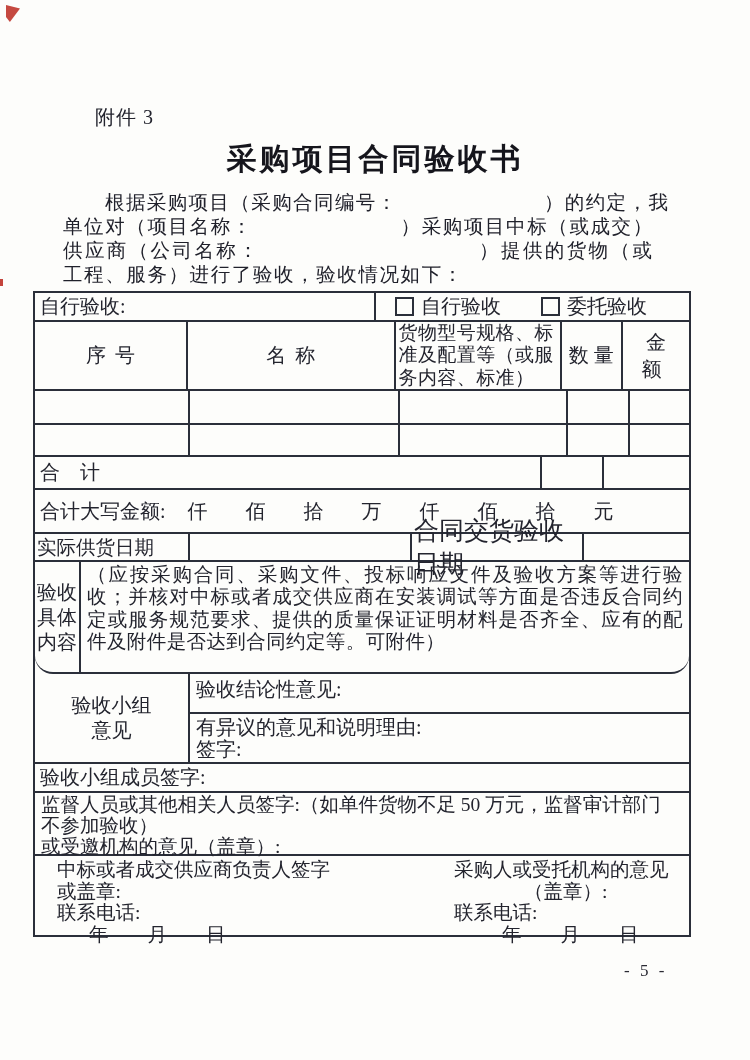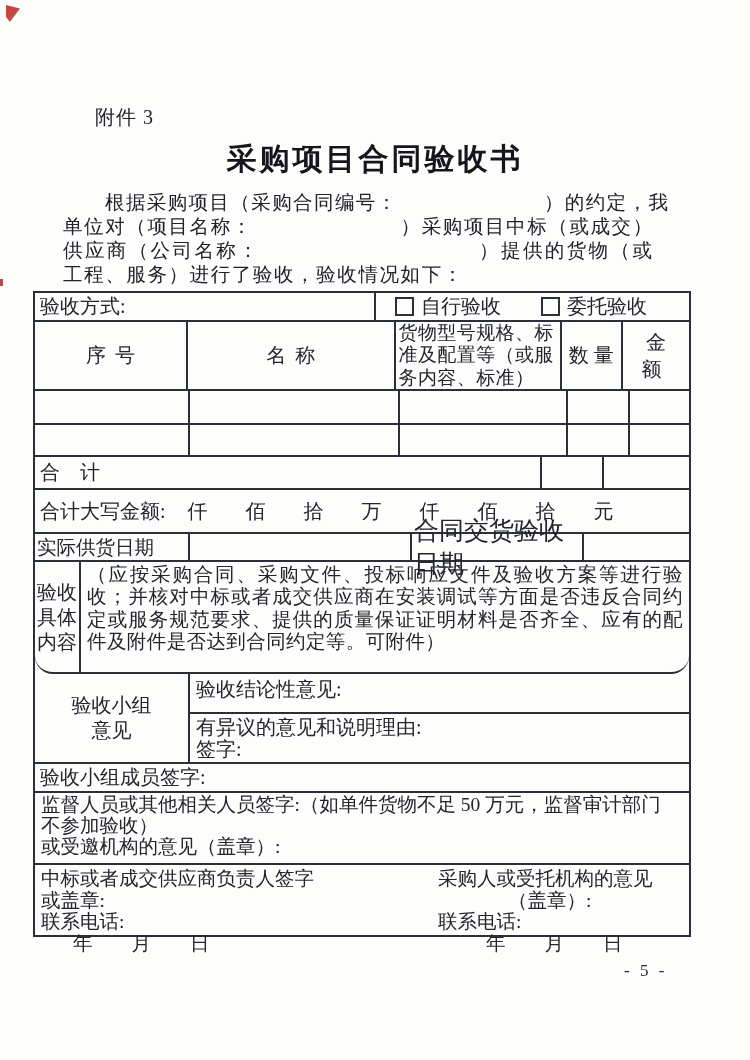--- a/index.html
+++ b/index.html
@@ -13,21 +13,21 @@
   .intro div{white-space:pre;}
   .il1{text-indent:42px;letter-spacing:1.4px;}
   .il2{letter-spacing:1.6px;}
   .il3{letter-spacing:2.4px;}
   .il4{letter-spacing:1.6px;}
   
   .vtable{position:absolute;left:33px;top:291px;width:658px;height:646px;
           border:2px solid #2b2f3a;box-sizing:border-box;display:flex;flex-direction:column;
           font-size:20px;background:transparent;}
   .trow{display:flex;border-bottom:2px solid #2b2f3a;box-sizing:border-box;flex:0 0 auto;}
-  .trow:last-child{border-bottom:none;flex:1 1 auto;}
+  .trow:last-child{border-bottom:none;flex:1 1 auto;padding-left:16px;}
   .tcell{box-sizing:border-box;border-right:2px solid #2b2f3a;display:flex;align-items:center;}
   .tcell:last-child{border-right:none;}
   .tcell.grow{flex:1 1 auto;}
   .c-center{justify-content:center;text-align:center;}
   .c-top{align-items:flex-start;}
   .pad{padding:1px 5px;}
   .w129{width:155px;} .w210{width:210px;} .w168{width:168px;} .w62{width:62px;}
   .w339{width:341px;} .w507{width:507px;} .w222{width:222px;} .w172{width:172px;}
   .ls8{letter-spacing:9px;text-indent:9px;}
   .ls4{letter-spacing:5px;text-indent:5px;}
@@ -75,21 +75,21 @@
     <div class="il1">根据采购项目（采购合同编号：　　　　　　　）的约定，我</div>
     <div class="il2">单位对（项目名称：　　　　　　　）采购项目中标（或成交）</div>
     <div class="il3">供应商（公司名称：　　　　　　　　　　）提供的货物（或</div>
     <div class="il4">工程、服务）进行了验收，验收情况如下：</div>
   </div>
 
   <div class="vtable">
 
     <div class="trow" style="height:29px;">
       <div class="tcell w339 pad">
-        <span>验收方式:</span>
+        <span>自行验收:</span>
       </div>
       <div class="tcell grow">
         <div class="chk-wrap">
           <span class="chk-item">
             <span class="checkbox"></span>
             <span>自行验收</span>
           </span>
           <span class="chk-item">
             <span class="checkbox"></span>
             <span>委托验收</span>
@@ -164,21 +164,21 @@
           <div class="line-h22">有异议的意见和说明理由:</div>
           <div class="line-h22">签字:</div>
         </div>
       </div>
     </div>
 
     <div class="trow" style="height:29px;">
       <div class="tcell grow pad">验收小组成员签字:</div>
     </div>
 
-    <div class="trow" style="height:72px;">
+    <div class="trow" style="height:63px;">
       <div class="tcell grow c-top">
         <div class="sup-lines">
           <div>监督人员或其他相关人员签字:（如单件货物不足 50 万元，监督审计部门</div>
           <div>不参加验收）</div>
           <div>或受邀机构的意见（盖章）:</div>
         </div>
       </div>
     </div>
 
     <div class="trow">

